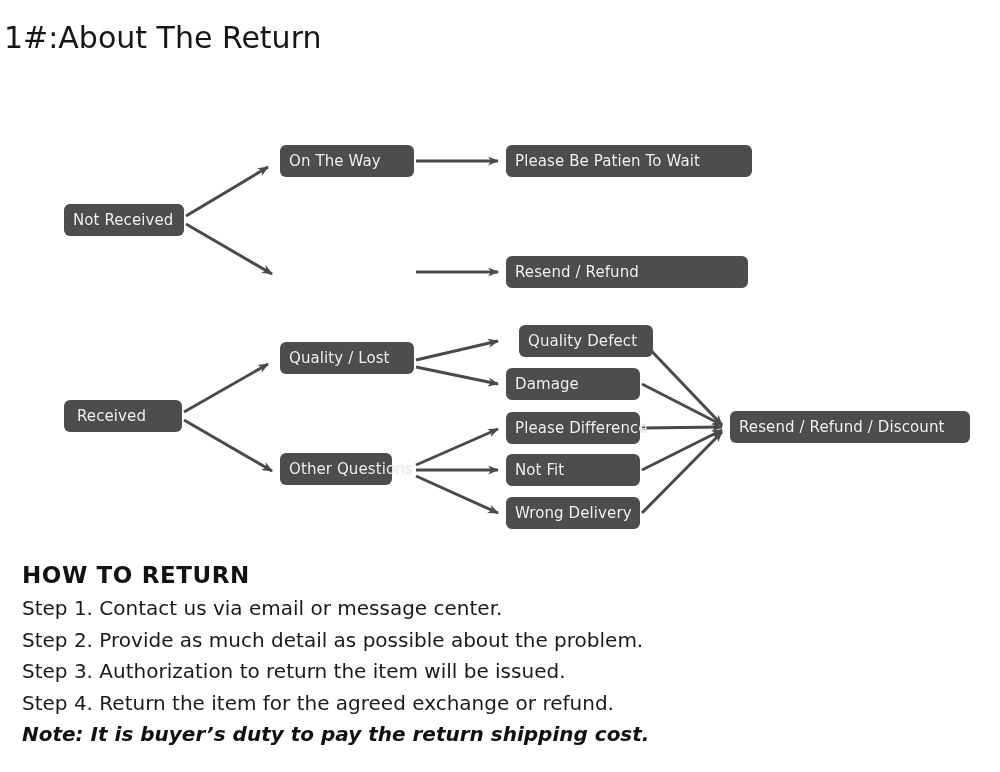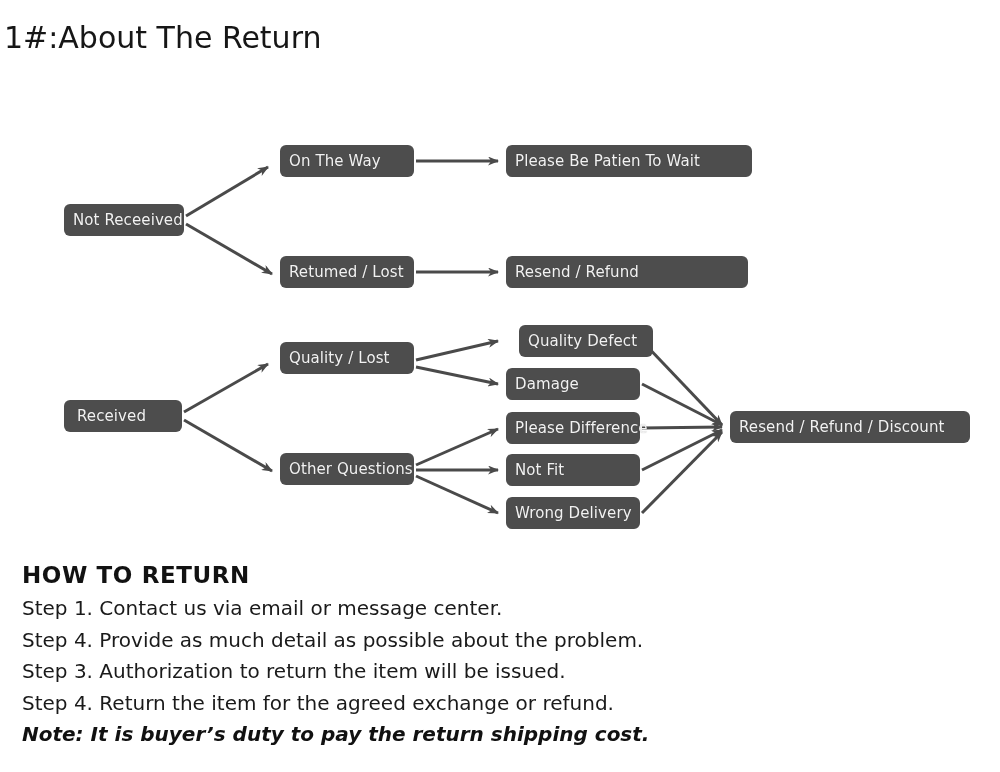--- a/index.html
+++ b/index.html
@@ -133,54 +133,53 @@
 
     <line x1="416" y1="356" x2="498" y2="393" stroke="#4a4a4a" stroke-width="3" marker-end="url(#arrowhead)"></line>
 
     <line x1="642" y1="221" x2="722" y2="305" stroke="#4a4a4a" stroke-width="3" marker-end="url(#arrowhead)"></line>
     <line x1="642" y1="264" x2="722" y2="305" stroke="#4a4a4a" stroke-width="3" marker-end="url(#arrowhead)"></line>
     <line x1="642" y1="308" x2="722" y2="307" stroke="#4a4a4a" stroke-width="3" marker-end="url(#arrowhead)"></line>
     <line x1="642" y1="350" x2="722" y2="310" stroke="#4a4a4a" stroke-width="3" marker-end="url(#arrowhead)"></line>
     <line x1="642" y1="393" x2="722" y2="312" stroke="#4a4a4a" stroke-width="3" marker-end="url(#arrowhead)"></line>
   </svg>
 
-  <div class="node" style="left:64px;  top:84px;  width:120px; height:32px;">Not Receeived</div>
+  <div class="node" style="left:64px;  top:84px;  width:120px; height:32px;">Not Received</div>
 
   <div class="node" style="left:280px; top:25px;  width:134px; height:32px;">On The Way</div>
 
-  <div class="node" style="left:280px; top:136px; width:134px; height:32px;">Retumed / Lost</div>
 
   <div class="node" style="left:506px; top:25px;  width:246px; height:32px;">Please Be Patien To Wait</div>
 
   <div class="node" style="left:506px; top:136px; width:242px; height:32px;">Resend / Refund</div>
 
   <div class="node" style="left:64px;  top:280px; width:118px; height:32px;padding-left:13px;">Received</div>
 
   <div class="node" style="left:280px; top:222px; width:134px; height:32px;">Quality / Lost</div>
 
-  <div class="node" style="left:280px; top:333px; width:134px; height:32px;">Other Questions</div>
+  <div class="node" style="left:280px; top:333px; width:112px; height:32px;">Other Questions</div>
 
   <div class="node" style="left:506px; top:205px; width:134px; height:32px;margin-left:13px;">Quality Defect</div>
 
   <div class="node" style="left:506px; top:248px; width:134px; height:32px;">Damage</div>
 
   <div class="node" style="left:506px; top:292px; width:134px; height:32px;">Please Difference</div>
 
   <div class="node" style="left:506px; top:334px; width:134px; height:32px;">Not Fit</div>
 
   <div class="node" style="left:506px; top:377px; width:134px; height:32px;">Wrong Delivery</div>
 
   <div class="node" style="left:730px; top:291px; width:240px; height:32px;">Resend / Refund / Discount</div>
 </div>
 
 <div class="howto">
   <div class="howto-heading">HOW TO RETURN</div>
 
   <div class="howto-step">Step 1. Contact us via email or message center.</div>
 
-  <div class="howto-step">Step 4. Provide as much detail as possible about the problem.</div>
+  <div class="howto-step">Step 2. Provide as much detail as possible about the problem.</div>
 
   <div class="howto-step">Step 3. Authorization to return the item will be issued.</div>
 
   <div class="howto-step">Step 4. Return the item for the agreed exchange or refund.</div>
 
   <div class="howto-note">Note: It is buyer’s duty to pay the return shipping cost.</div>
 </div>
 
 </body></html>

